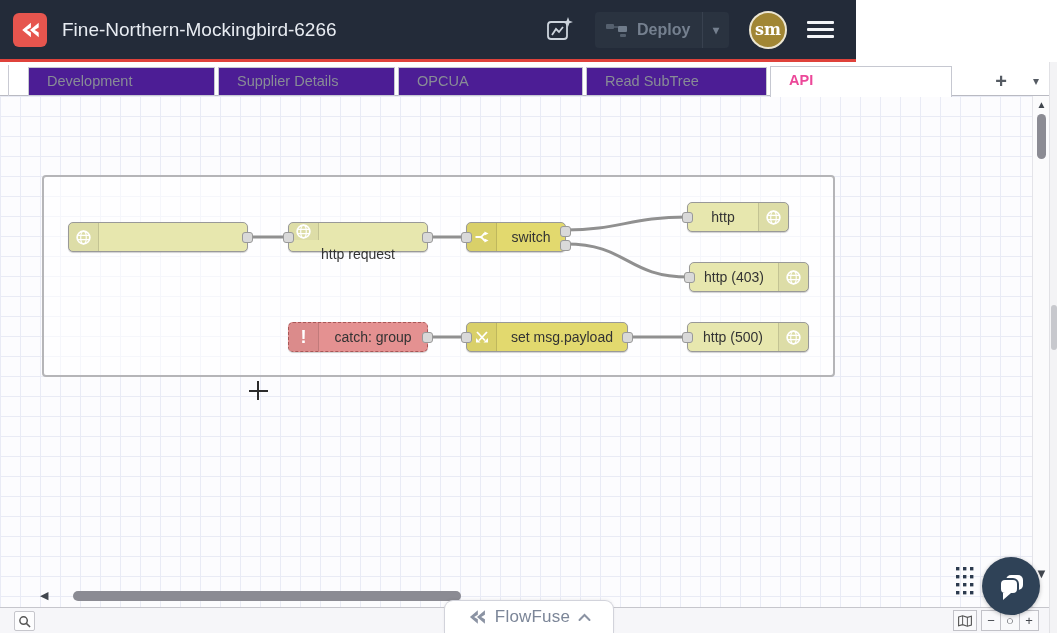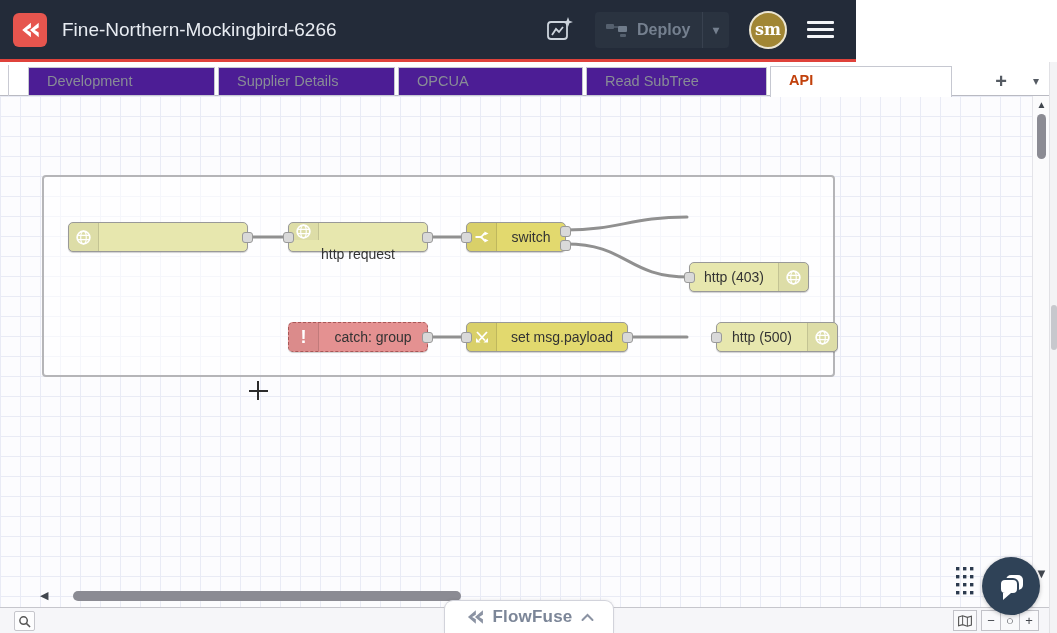--- a/index.html
+++ b/index.html
@@ -44,21 +44,21 @@
     background:#fff; border-bottom:1px solid #b9bac2;
   }
   .tabbar .left-strip { position:absolute; left:8px; top:0; width:1px; height:31px; background:#c9cad3; }
   .tab {
     position:absolute; top:2px; height:29px; background:#4c1d95;
     border:1px solid #c6c8d1; color:#888c96; font-size:14.5px;
     line-height:27px; padding-left:18px; cursor:pointer; white-space:nowrap; overflow:hidden;
   }
   .tab.active {
     top:1px; height:31px; background:#fff; border-bottom:none;
-    color:#c2410c; font-weight:bold; z-index:2;
+    color:#ec4899; font-weight:bold; z-index:2;
   }
   .tab-add { position:absolute; top:3px; left:988px; width:26px; height:26px; text-align:center;
     color:#555b63; font-size:20px; font-weight:bold; line-height:26px; cursor:pointer; }
   .tab-overflow { position:absolute; top:6px; left:1026px; width:20px; height:20px; text-align:center;
     color:#555b63; font-size:12px; line-height:20px; cursor:pointer; }
 
   
   .canvas {
     position:absolute; top:96px; left:0; width:1049px; height:511px;
     background-color:#fcfcfe;
@@ -137,21 +137,21 @@
   }
   .zoom-out { left:981px; } .zoom-reset { left:1000px; } .zoom-in { left:1019px; }
 
   
   .ff-badge {
     position:absolute; left:444px; top:600px; width:170px; height:33px;
     background:#fff; border:1px solid #d2d3db; border-bottom:none;
     border-radius:9px 9px 0 0; box-shadow:0 -1px 3px rgba(0,0,0,0.05);
     display:flex; align-items:center; justify-content:center; gap:8px; cursor:pointer; z-index:5;
   }
-  .ff-badge .ff-label { color:#7c8698; font-size:17px; font-weight:bold; letter-spacing:0.2px; }
+  .ff-badge .ff-label { color:#7c8698; font-size:17px; font-weight:normal; letter-spacing:0.2px; }
 
   
   .chat-widget {
     position:absolute; left:982px; top:557px; width:58px; height:58px; border-radius:50%;
     background:#2f4257; display:flex; align-items:center; justify-content:center;
     cursor:pointer; z-index:6; box-shadow:0 1px 4px rgba(0,0,0,0.25);
   }
   .dots-grid { position:absolute; left:956px; top:567px; z-index:4; }
 </style>
 </head>
@@ -250,20 +250,31 @@
           <path d="M10.5 2.5 L14.5 4.5 L10.5 6.5 Z" fill="#fff"></path>
           <path d="M10.5 9.5 L14.5 11.5 L10.5 13.5 Z" fill="#fff"></path>
         </svg>
     </div>
     <div class="nlabel">switch</div>
     <div class="port in"></div>
     <div class="port out" style="top:3px;"></div>
     <div class="port out" style="top:17px;"></div>
   </div>
 
+  <div class="node yellow" style="left:687px; top:106px; width:102px;">
+    <div class="nlabel">http</div>
+    <div class="icon-box right">
+      <svg width="17" height="17" viewBox="0 0 16 16">
+          <circle cx="8" cy="8" r="6" fill="none" stroke="#fff" stroke-width="1.6"></circle>
+          <ellipse cx="8" cy="8" rx="2.6" ry="6" fill="none" stroke="#fff" stroke-width="1.1"></ellipse>
+          <path d="M2.3 6 H13.7 M2.3 10 H13.7" stroke="#fff" stroke-width="1.1"></path>
+        </svg>
+    </div>
+    <div class="port in"></div>
+  </div>
 
   <div class="node yellow" style="left:689px; top:166px; width:120px;">
     <div class="nlabel">http (403)</div>
     <div class="icon-box right">
       <svg width="17" height="17" viewBox="0 0 16 16">
           <circle cx="8" cy="8" r="6" fill="none" stroke="#fff" stroke-width="1.6"></circle>
           <ellipse cx="8" cy="8" rx="2.6" ry="6" fill="none" stroke="#fff" stroke-width="1.1"></ellipse>
           <path d="M2.3 6 H13.7 M2.3 10 H13.7" stroke="#fff" stroke-width="1.1"></path>
         </svg>
     </div>
@@ -285,21 +296,21 @@
           <path d="M13 3 L5 11.5" stroke="#fff" stroke-width="1.8"></path>
           <path d="M9.5 13.5 H14 V9 Z" fill="#fff"></path>
           <path d="M2 9 V13.5 H6.5 Z" fill="#fff"></path>
         </svg>
     </div>
     <div class="nlabel">set msg.payload</div>
     <div class="port in"></div>
     <div class="port out"></div>
   </div>
 
-  <div class="node yellow" style="left:716px; top:226px; width:122px;">
+  <div class="node yellow" style="left:687px; top:226px; width:122px;">
     <div class="nlabel">http (500)</div>
     <div class="icon-box right">
       <svg width="17" height="17" viewBox="0 0 16 16">
           <circle cx="8" cy="8" r="6" fill="none" stroke="#fff" stroke-width="1.6"></circle>
           <ellipse cx="8" cy="8" rx="2.6" ry="6" fill="none" stroke="#fff" stroke-width="1.1"></ellipse>
           <path d="M2.3 6 H13.7 M2.3 10 H13.7" stroke="#fff" stroke-width="1.1"></path>
         </svg>
     </div>
     <div class="port in"></div>
   </div>

